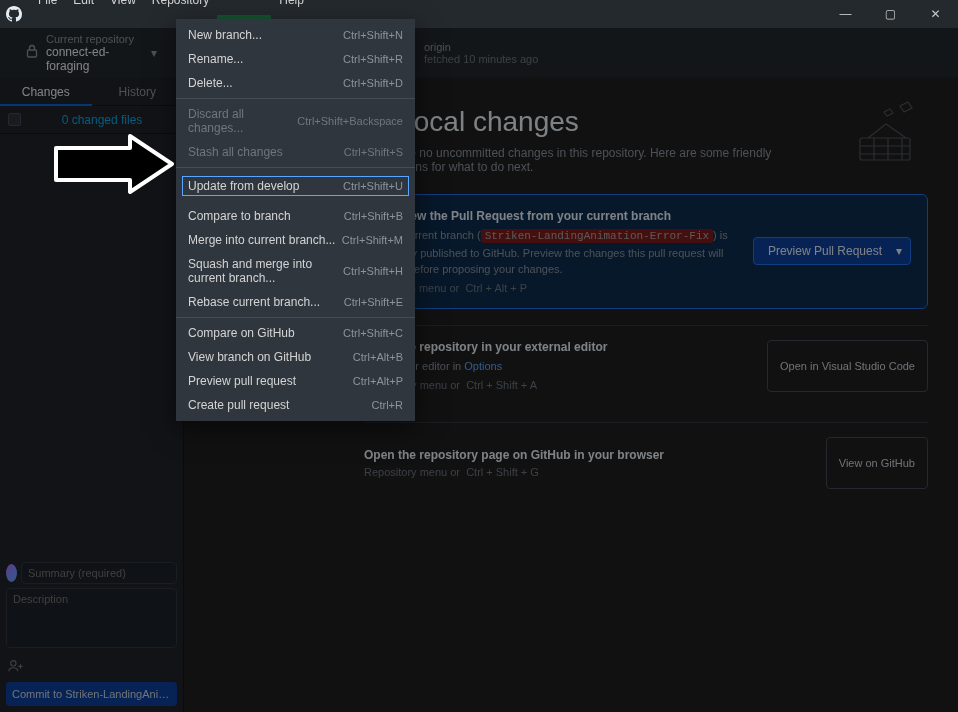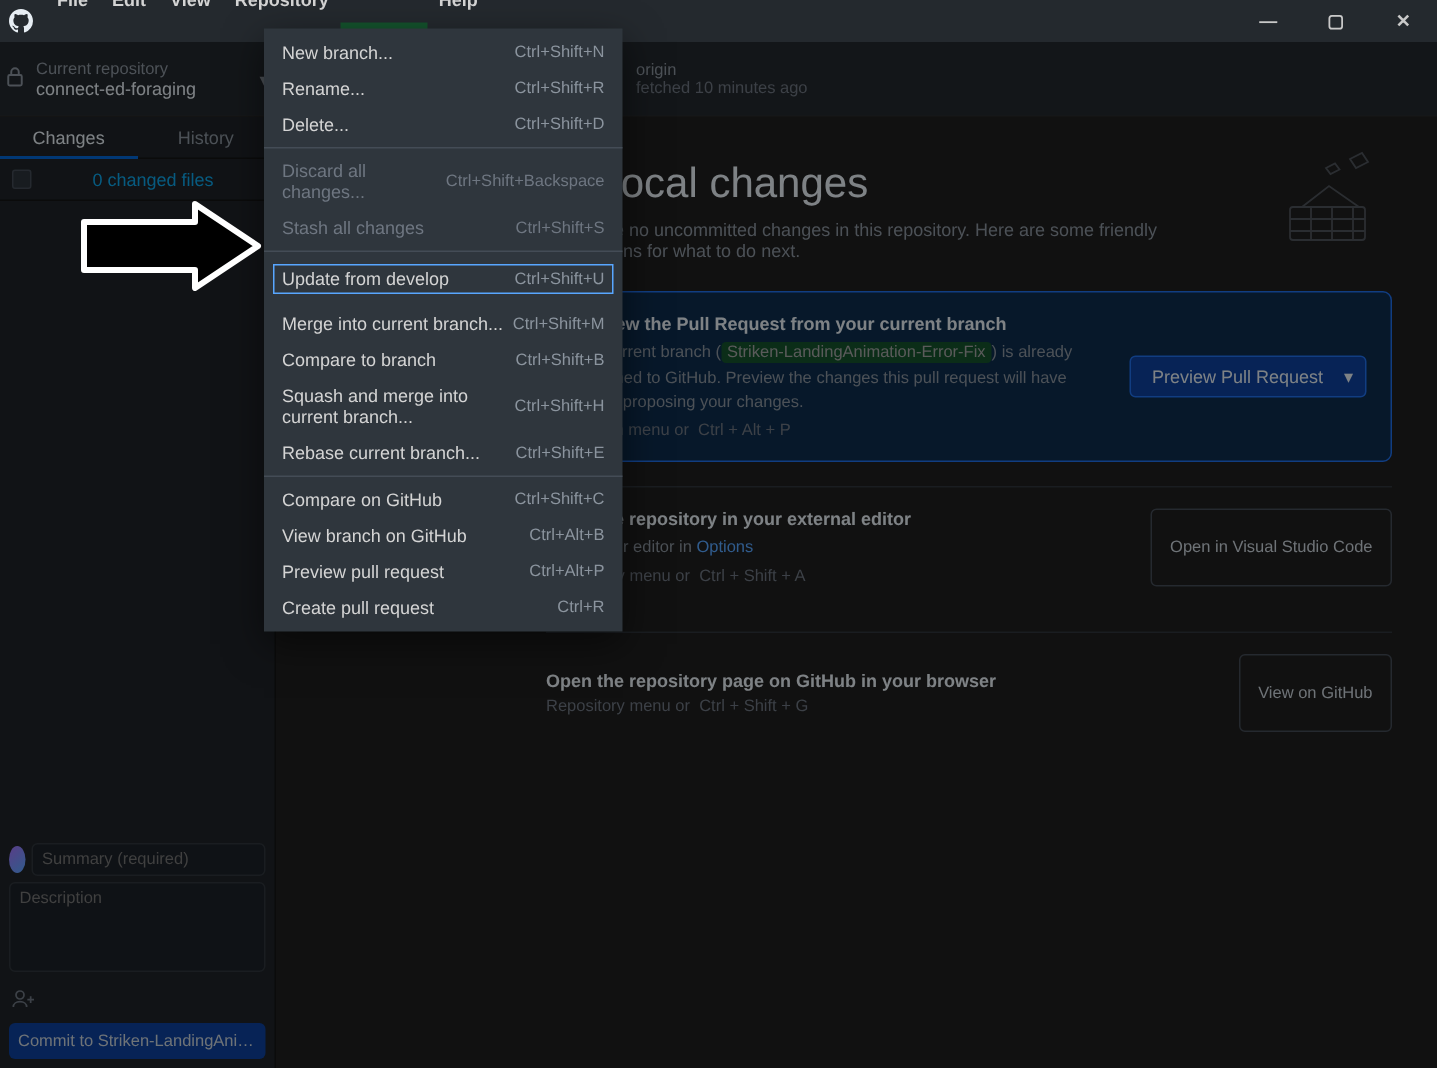--- a/index.html
+++ b/index.html
@@ -1,27 +1,27 @@
 <!DOCTYPE html>
 <html><head>
 <meta charset="utf-8">
 <style>
 * { margin: 0; padding: 0; box-sizing: border-box; font-family: -apple-system, BlinkMacSystemFont, "Segoe UI", Arial, sans-serif; }
 body { background: #1f1f1f; color: #c9c9c9; font-size: 12px; overflow: hidden; width: 958px; height: 712px; position: relative; }
 
-.titlebar { height: 28px; background: #24292e; display: flex; align-items: center; font-weight: bold; }
+.titlebar { height: 28px; background: #24292e; display: flex; align-items: center; }
 .titlebar .logo { width: 16px; height: 16px; margin: 0 8px 0 6px; display:flex; align-items:center; justify-content:center;}
 .titlebar .menus { display: flex; }
 .titlebar .menu-item { padding: 6px 8px; color: #d4d4d4; cursor: default; }
 .titlebar .menu-item.active { background: #14532d; margin-top: 28px; }
 .titlebar .winctrl { margin-left: auto; display: flex; }
 .titlebar .winbtn { width: 45px; height: 28px; display:flex; align-items:center; justify-content:center; color:#c9c9c9; }
 
 .toolbar { height: 50px; background: #24292e; display: flex; border-bottom: 1px solid #141414; }
-.repo-section { width: 184px; display:flex; align-items:center; padding: 0 4px; border-right:1px solid #141414;}
+.repo-section { width: 184px; display:flex; align-items:center; padding: 0 26px; border-right:1px solid #141414;}
 .repo-section .lock { margin-right:8px; color:#8b949e;}
 .repo-section .labels { flex:1; }
 .repo-section .small-label { font-size:11px; color:#8b949e; }
 .repo-section .repo-name { font-size:12px; color:#e6edf3; }
 .repo-section .chev { color:#8b949e; }
 .toolbar .covered { flex:1; display:flex; align-items:center; padding-left: 240px; }
 .toolbar .origin-box .small-label { font-size:11px; color:#8b949e;}
 .toolbar .origin-box .sub { font-size:11px; color:#6e7681;}
 
 .main { display:flex; height: calc(712px - 28px - 50px); }
@@ -42,21 +42,21 @@
 .commit-btn { width:100%; background:#0d419d; color:#c9d1d9; border:none; border-radius:4px; padding:6px; font-size:11px; text-align:center; white-space:nowrap; overflow:hidden; text-overflow:ellipsis;}
 
 .content { flex:1; background:#1f1f1f; position:relative; padding: 28px 30px 0 180px; }
 .content h1 { font-size:28px; font-weight:300; color:#e6edf3; margin-bottom:8px;}
 .content .subtitle { font-size:12px; color:#8b949e; margin-bottom:20px; max-width:420px;}
 
 .card { border-radius:6px; padding:14px 16px; margin-bottom:16px; display:flex; align-items:center; gap:16px;}
 .card .info { flex:1; }
 .card .title { font-size:12px; color:#e6edf3; font-weight:600; margin-bottom:4px;}
 .card .desc { font-size:11px; color:#8b949e; line-height:1.5;}
-.card .desc .code { font-family: Liberation Sans, sans-serif; background:#14532d; padding:1px 4px; border-radius:3px; color:#a5a5a5;text-align:center;}
+.card .desc .code { font-family: Liberation Mono, monospace; background:#7f1d1d; padding:1px 4px; border-radius:3px; color:#a5a5a5;text-align:center;}
 .card .desc .link { color:#58a6ff; }
 .card.highlight { background:#0d2d4e; border:1px solid #1f6feb;}
 .btn-primary { background:#0d419d; border:1px solid #1f6feb; color:#e6edf3; padding:6px 28px 6px 14px; border-radius:4px; font-size:12px; position:relative;}
 .btn-primary .chev-down { position:absolute; right:8px; top:50%; transform:translateY(-50%);}
 .btn-outline { background:transparent; border:1px solid #444c56; color:#c9d1d9; padding:19px 12px; border-radius:4px; font-size:11px;}
 .kbd-hint { font-size:11px; color:#6e7681; margin-top:4px;}
 .card.plain { border-top:1px solid #30363d; border-radius:0; padding:14px 0;}
 
 .illustration { position:absolute; right:30px; top:20px; width:80px; height:70px; opacity:0.6;}
 
@@ -225,26 +225,26 @@
     <div class="mi disabled">
       <span class="lbl">Stash all changes</span>
       <span class="sc">Ctrl+Shift+S</span>
     </div>
     <div class="sep"></div>
     <div class="mi highlighted">
       <span class="lbl">Update from develop</span>
       <span class="sc">Ctrl+Shift+U</span>
     </div>
     <div class="mi">
+      <span class="lbl">Compare to branch</span>
+      <span class="sc">Ctrl+Shift+B</span>
+    </div>
+    <div class="mi">
       <span class="lbl">Merge into current branch...</span>
       <span class="sc">Ctrl+Shift+M</span>
-    </div>
-    <div class="mi">
-      <span class="lbl">Compare to branch</span>
-      <span class="sc">Ctrl+Shift+B</span>
     </div>
     <div class="mi">
       <span class="lbl">Squash and merge into current branch...</span>
       <span class="sc">Ctrl+Shift+H</span>
     </div>
     <div class="mi">
       <span class="lbl">Rebase current branch...</span>
       <span class="sc">Ctrl+Shift+E</span>
     </div>
     <div class="sep"></div>

